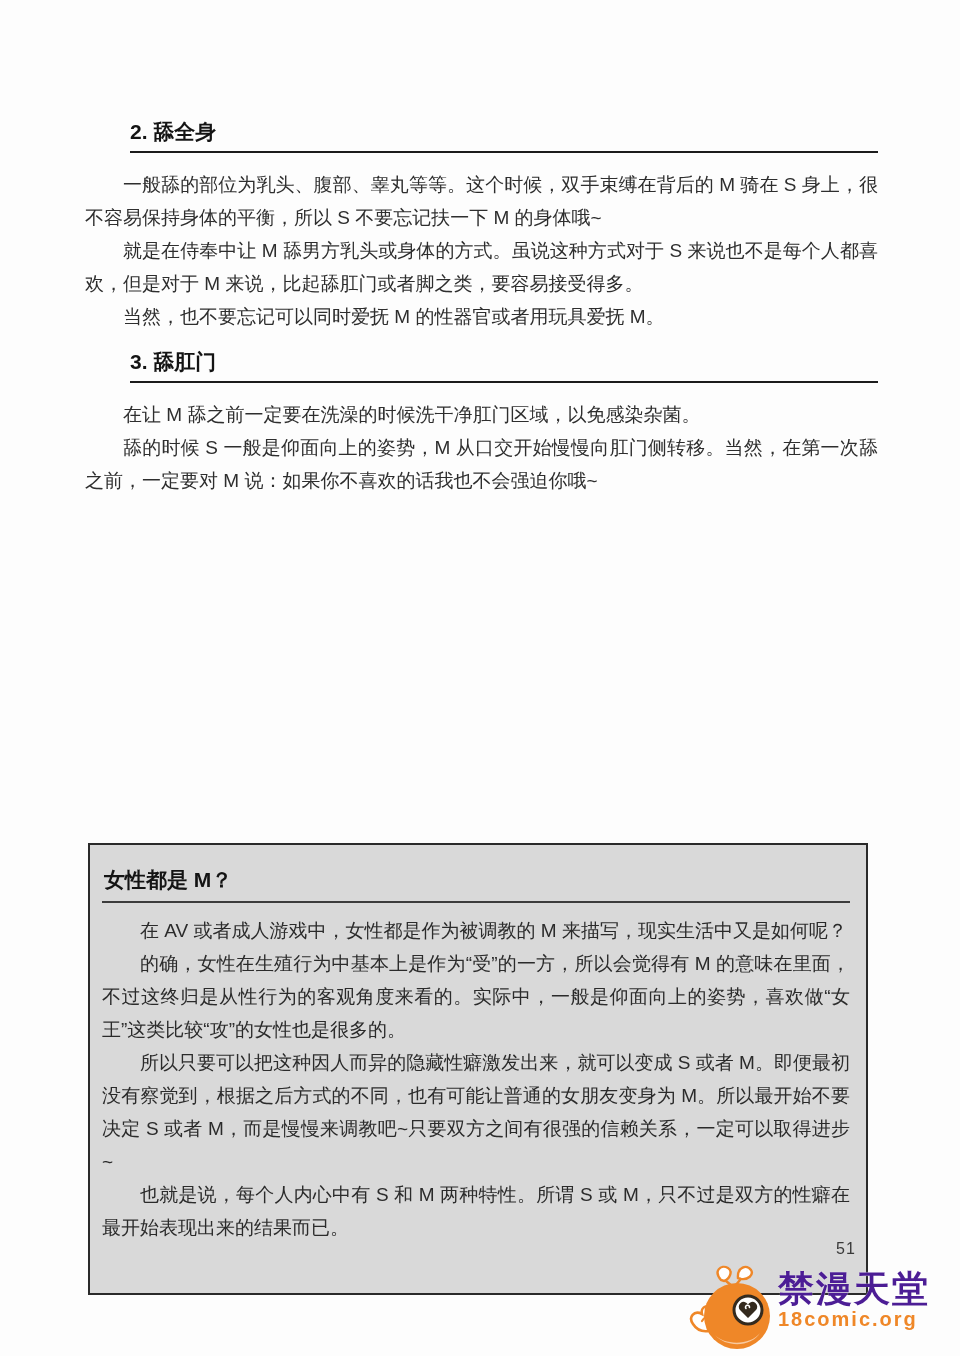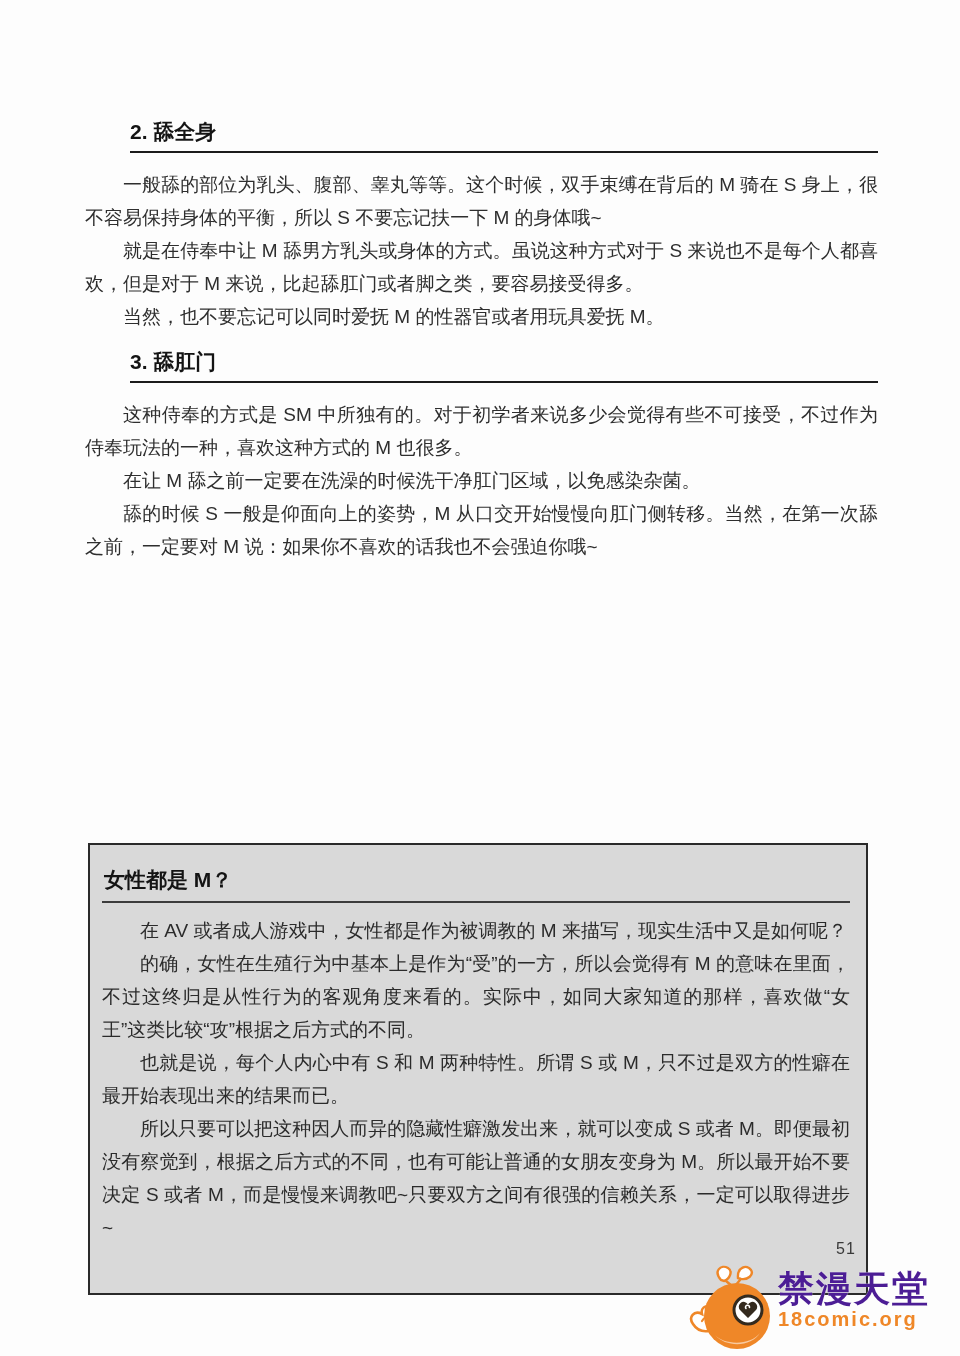--- a/index.html
+++ b/index.html
@@ -76,34 +76,33 @@
     <div class="sec-body">
       <p class="body-p">一般舔的部位为乳头、腹部、睾丸等等。这个时候，双手束缚在背后的 M 骑在 S 身上，很不容易保持身体的平衡，所以 S 不要忘记扶一下 M 的身体哦~</p>
       <p class="body-p">就是在侍奉中让 M 舔男方乳头或身体的方式。虽说这种方式对于 S 来说也不是每个人都喜欢，但是对于 M 来说，比起舔肛门或者脚之类，要容易接受得多。</p>
       <p class="body-p">当然，也不要忘记可以同时爱抚 M 的性器官或者用玩具爱抚 M。</p>
     </div>
   </section>
 
   <section class="content sec3" style="position:absolute;">
     <h2 class="sec-heading">3. 舔肛门</h2>
     <div class="sec-body">
-      <p class="body-p">这种侍奉的方式是 SM 中所独有的。对于初学者来说多少会觉得有些不可接受，不过作为侍奉玩法的一种，喜欢这种方式的 M 也很多。</p>
       <p class="body-p">在让 M 舔之前一定要在洗澡的时候洗干净肛门区域，以免感染杂菌。</p>
       <p class="body-p">舔的时候 S 一般是仰面向上的姿势，M 从口交开始慢慢向肛门侧转移。当然，在第一次舔之前，一定要对 M 说：如果你不喜欢的话我也不会强迫你哦~</p>
     </div>
   </section>
 
   <aside class="infobox">
     <h3 class="infobox-title">女性都是 M？</h3>
     <div class="infobox-rule"></div>
     <div class="infobox-body">
       <p class="body-p">在 AV 或者成人游戏中，女性都是作为被调教的 M 来描写，现实生活中又是如何呢？</p>
-      <p class="body-p">的确，女性在生殖行为中基本上是作为“受”的一方，所以会觉得有 M 的意味在里面，不过这终归是从性行为的客观角度来看的。实际中，如同大家知道的那样，喜欢做“女王”这类比较“攻”根据之后方式的不同。</p>
+      <p class="body-p">的确，女性在生殖行为中基本上是作为“受”的一方，所以会觉得有 M 的意味在里面，不过这终归是从性行为的客观角度来看的。实际中，一般是仰面向上的姿势，喜欢做“女王”这类比较“攻”的女性也是很多的。</p>
+      <p class="body-p">所以只要可以把这种因人而异的隐藏性癖激发出来，就可以变成 S 或者 M。即便最初没有察觉到，根据之后方式的不同，也有可能让普通的女朋友变身为 M。所以最开始不要决定 S 或者 M，而是慢慢来调教吧~只要双方之间有很强的信赖关系，一定可以取得进步~</p>
       <p class="body-p">也就是说，每个人内心中有 S 和 M 两种特性。所谓 S 或 M，只不过是双方的性癖在最开始表现出来的结果而已。</p>
-      <p class="body-p">所以只要可以把这种因人而异的隐藏性癖激发出来，就可以变成 S 或者 M。即便最初没有察觉到，根据之后方式的不同，也有可能让普通的女朋友变身为 M。所以最开始不要决定 S 或者 M，而是慢慢来调教吧~只要双方之间有很强的信赖关系，一定可以取得进步~</p>
     </div>
   </aside>
 
   <div class="page-number">51</div>
 
   <div class="watermark">
     <svg class="mascot" viewBox="0 0 88 92" aria-hidden="true">
 
       <path d="M33 17 C25 8 33 1 40 5 C45 8 42 16 36 18 Z" fill="#ffffff" stroke="#ef8728" stroke-width="2.4"></path>
       <path d="M50 15 C49 4 59 1 63 7 C66 12 60 17 53 16 Z" fill="#ffffff" stroke="#ef8728" stroke-width="2.4"></path>

